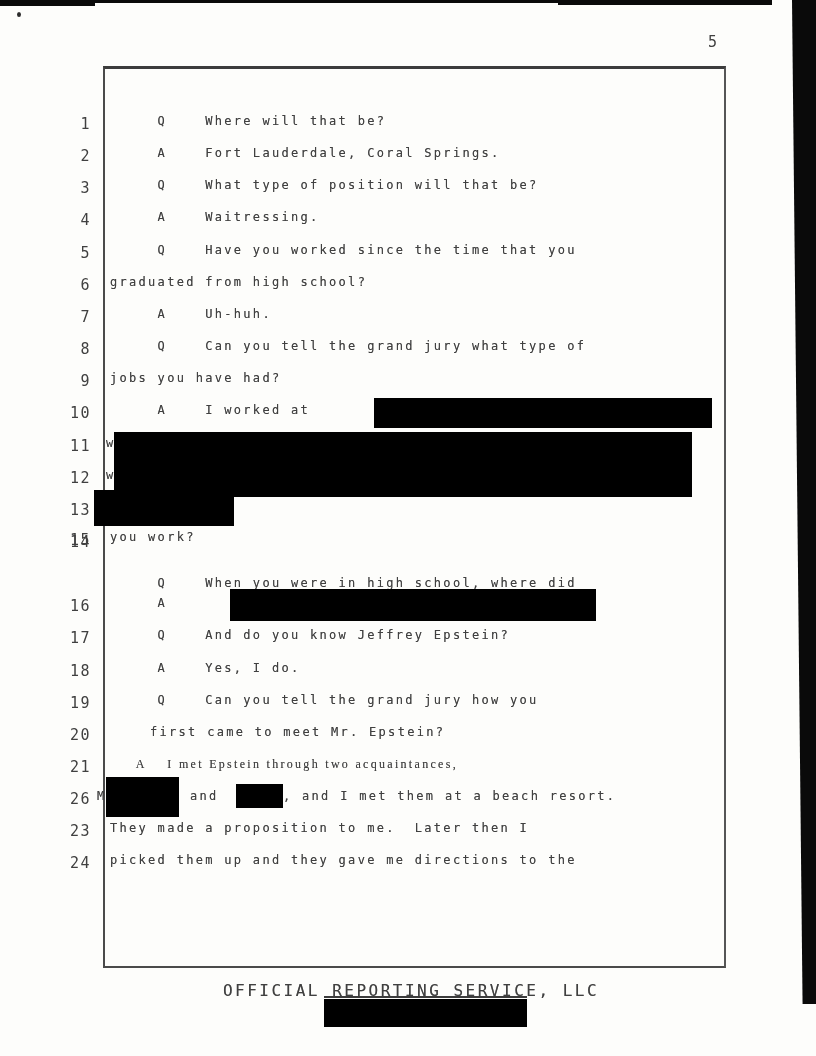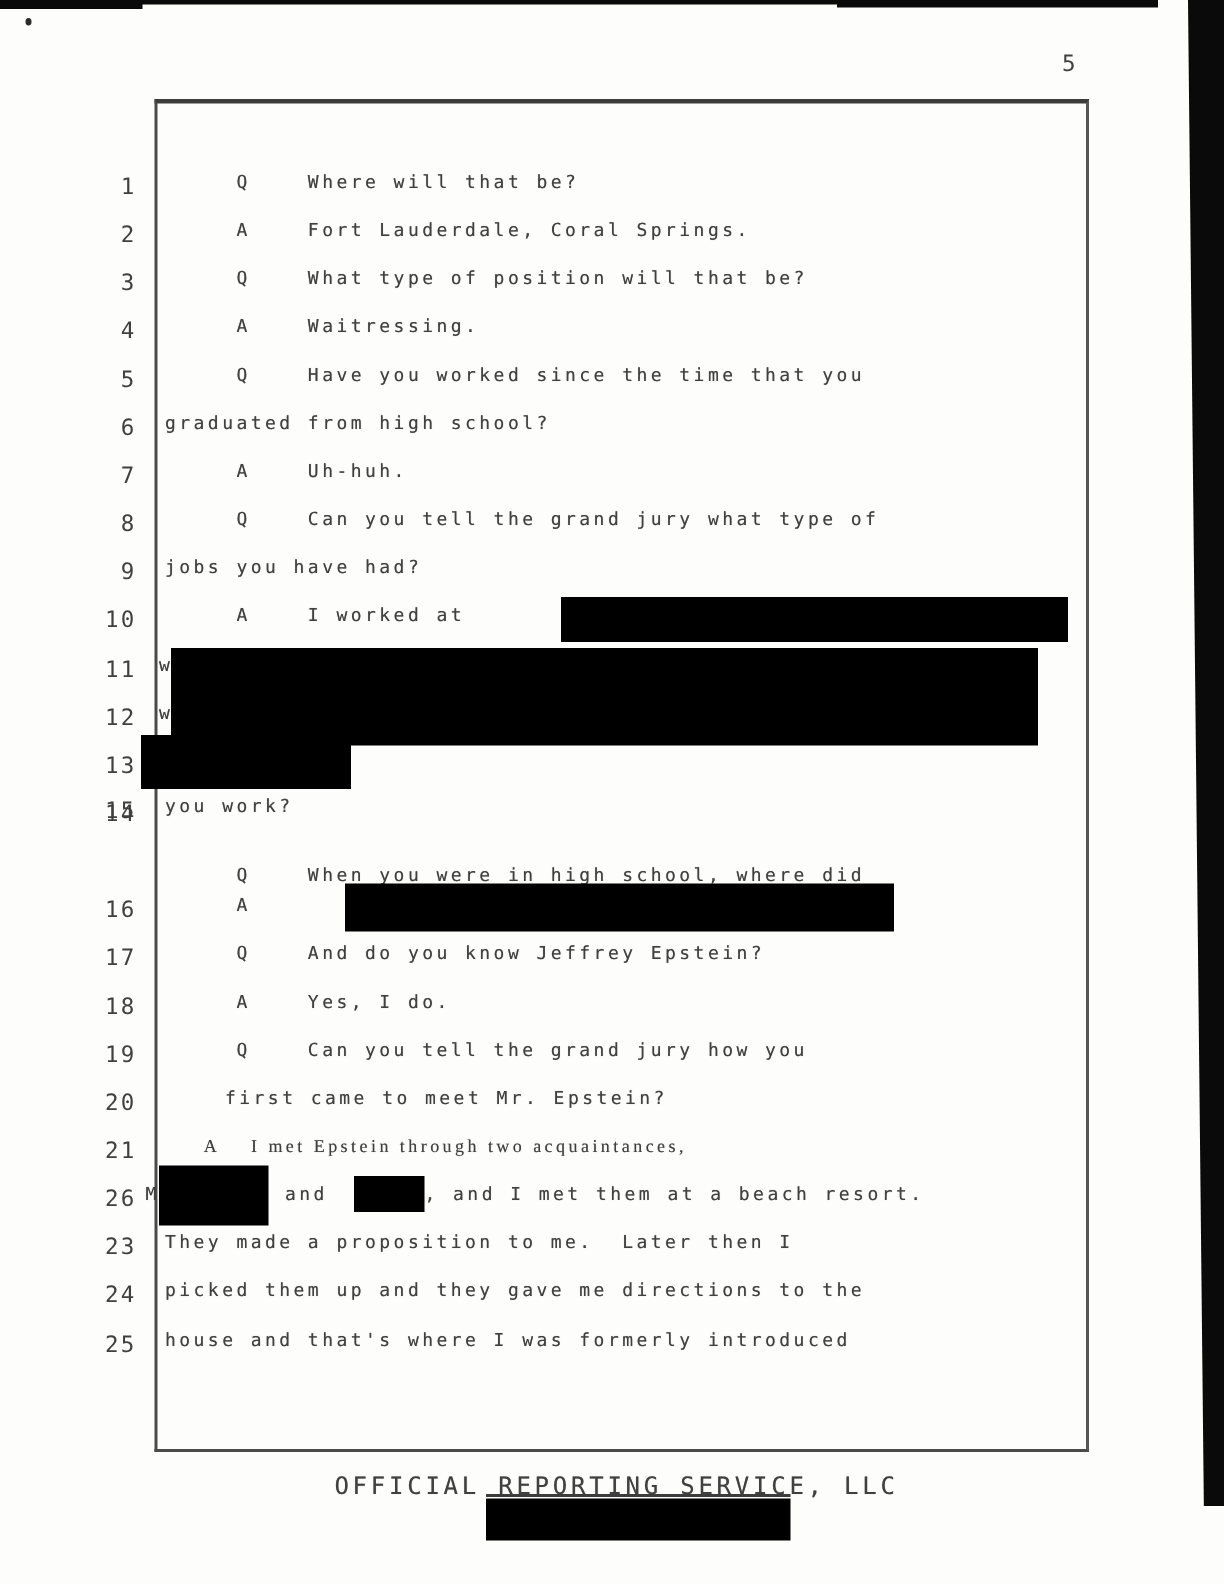--- a/index.html
+++ b/index.html
@@ -183,24 +183,20 @@
         <span class="t-seg" style="left: 283px;">, and I met them at a beach resort.</span>
       </div>
       <div class="t-line" style="top: 821.3px;">
         <span class="t-num">23</span>
         <span class="t-seg" style="left: 110px;">They made a proposition to me.  Later then I</span>
       </div>
       <div class="t-line" style="top: 853.45px;">
         <span class="t-num">24</span>
         <span class="t-seg" style="left: 110px;">picked them up and they gave me directions to the</span>
       </div>
-      <div class="t-line" style="top: 885.6px;">
-        <span class="t-num">25</span>
-        <span class="t-seg" style="left: 110px;">house and that's where I was formerly introduced</span>
-      </div>
     </div>
 
   <div id="redactions">
       <div class="redaction" style="left: 374px; top: 398px; width: 338px; height: 30px;"></div>
       <div class="redaction" style="left: 114px; top: 432px; width: 578px; height: 65px;"></div>
       <div class="redaction" style="left: 94px; top: 490px; width: 140px; height: 36px;"></div>
       <div class="redaction" style="left: 230px; top: 589px; width: 366px; height: 32px;"></div>
       <div class="redaction" style="left: 106px; top: 777px; width: 73px; height: 40px;"></div>
       <div class="redaction" style="left: 236px; top: 784px; width: 47px; height: 24px;"></div>
       <div class="redaction" style="left: 324px; top: 999px; width: 203px; height: 28px;"></div>

